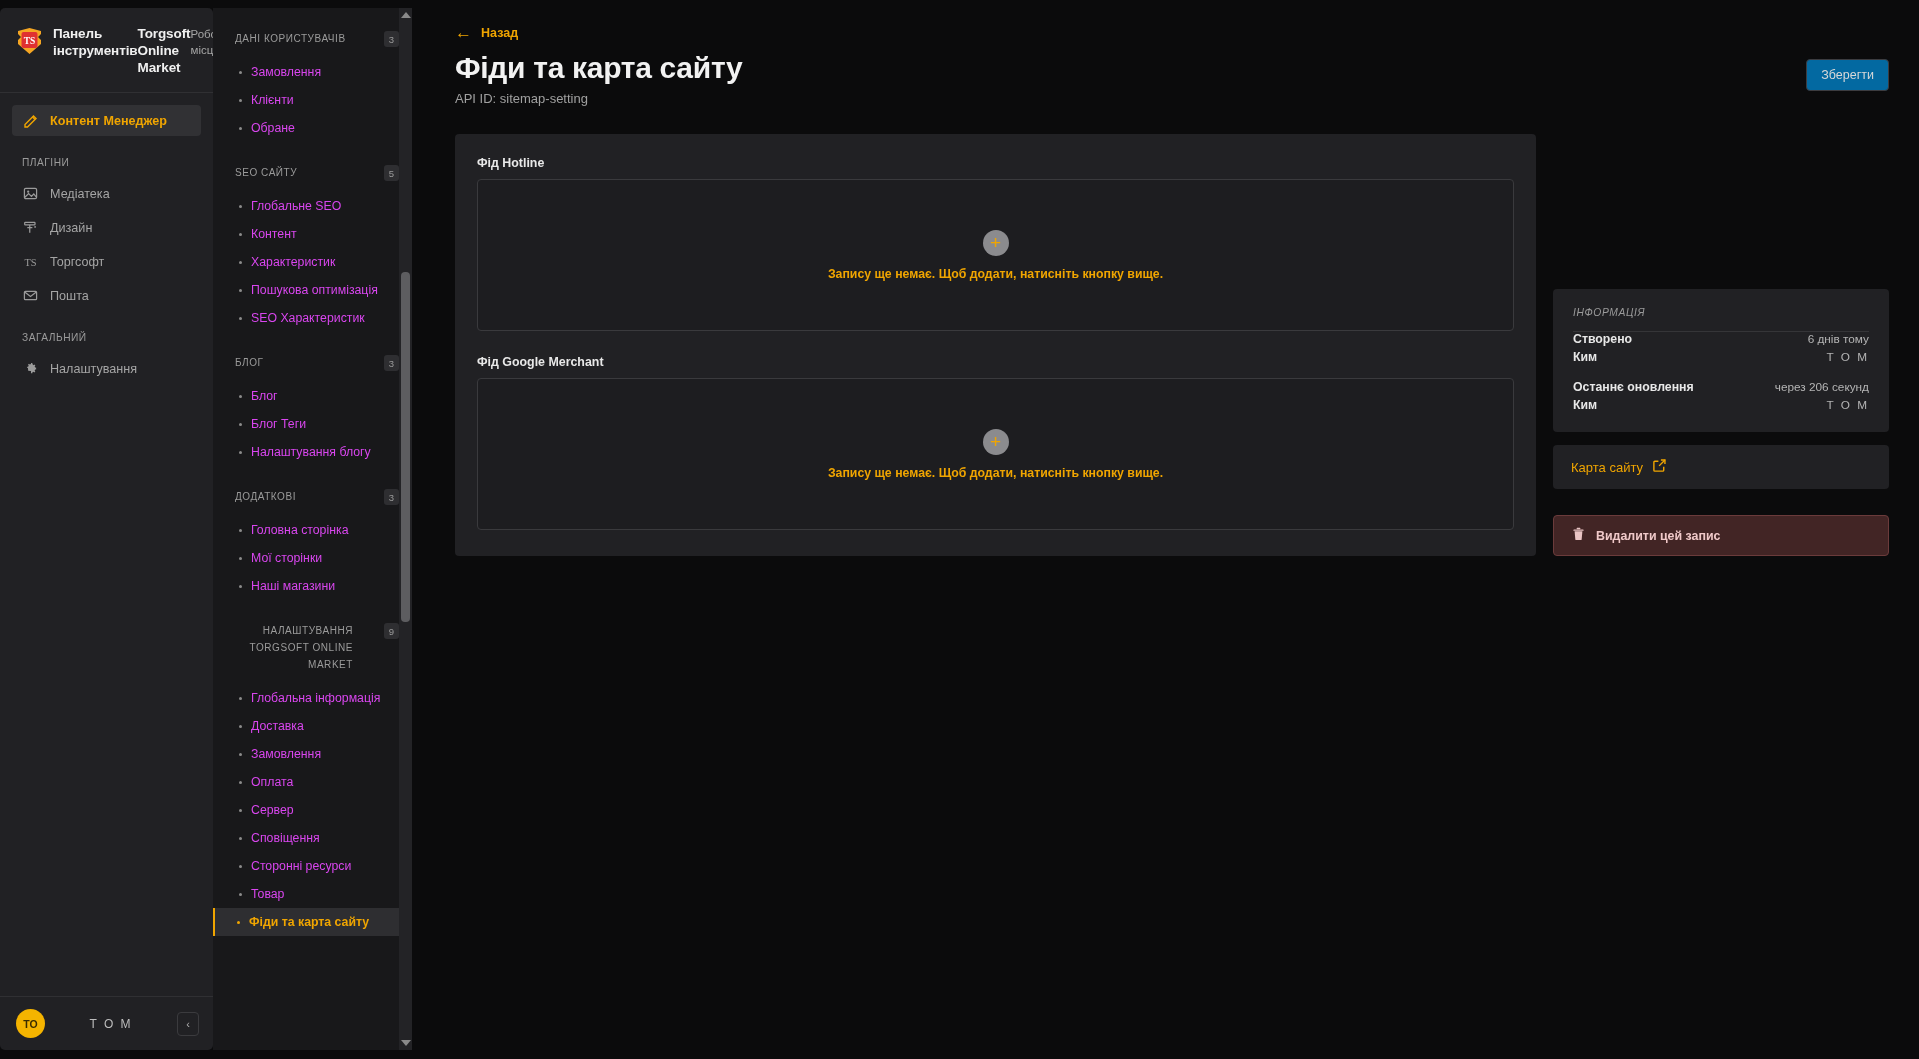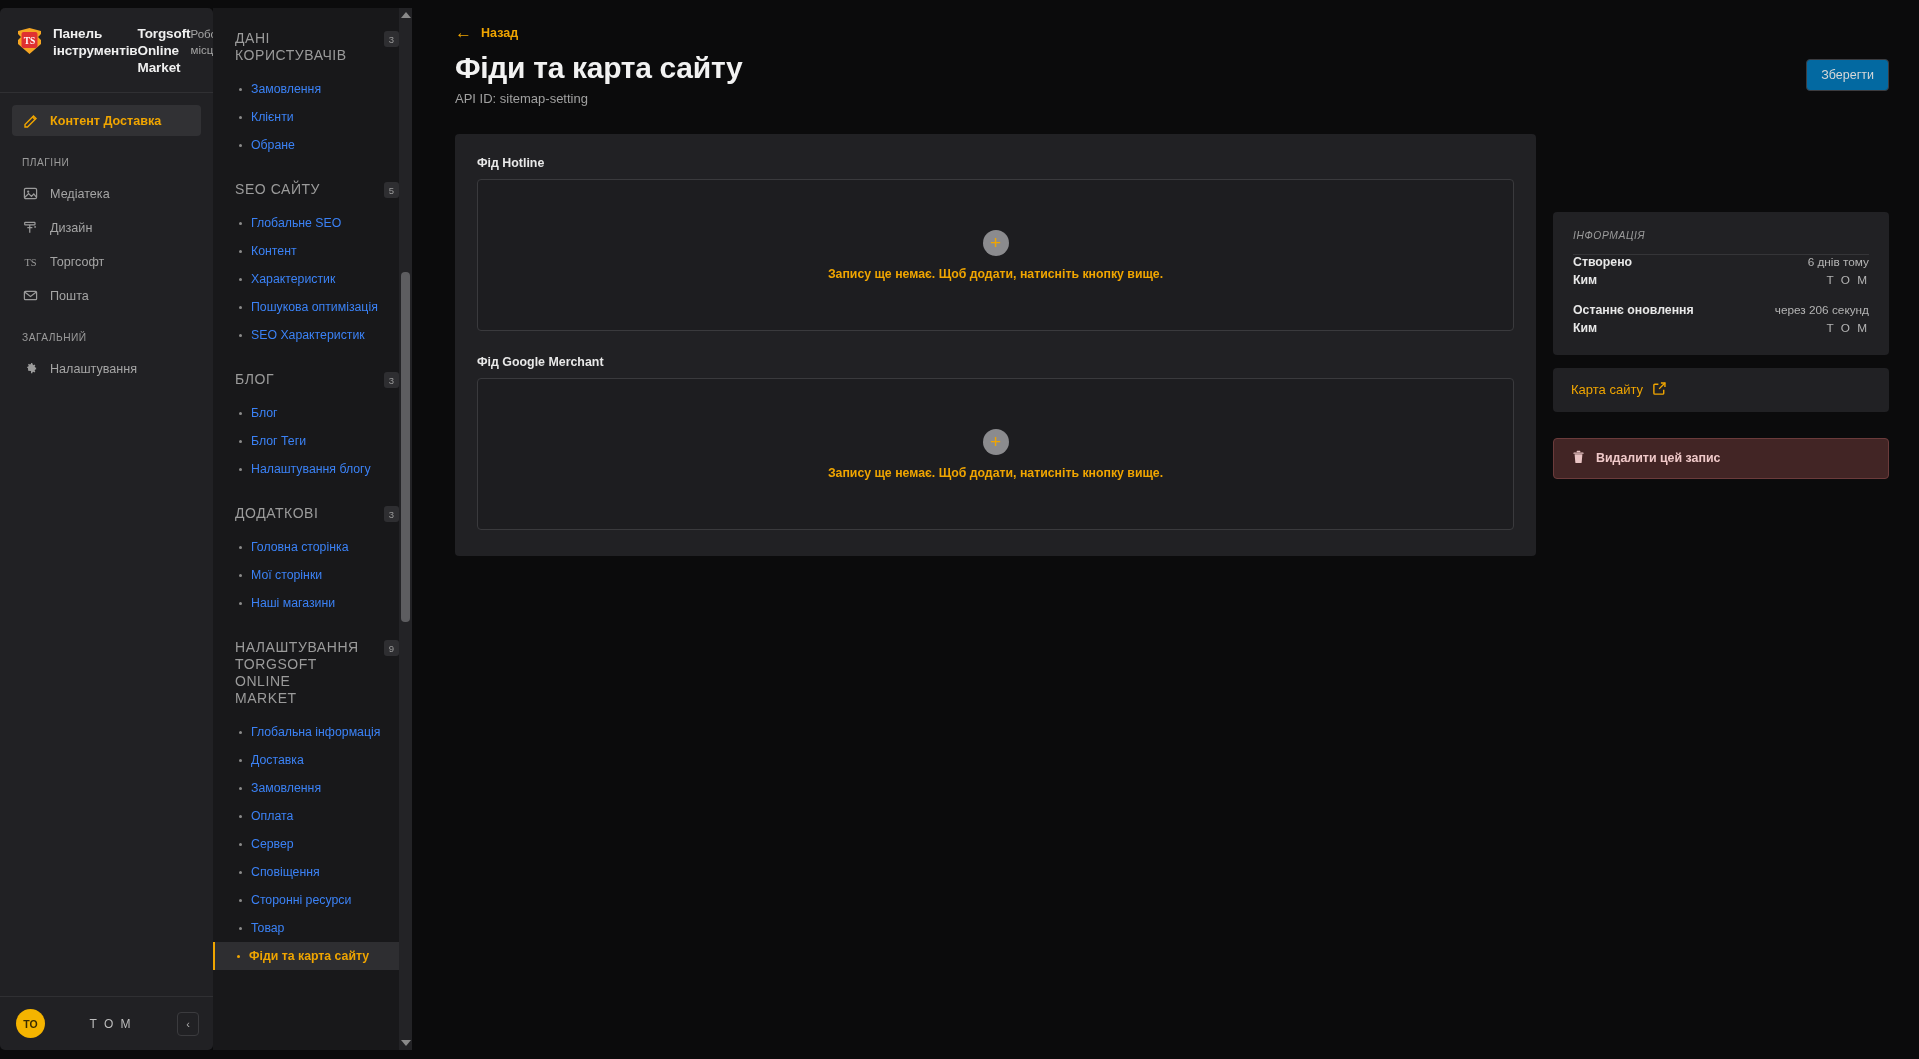--- a/index.html
+++ b/index.html
@@ -99,25 +99,26 @@
   .sec-section-head {
     display: flex;
     align-items: flex-start;
     justify-content: space-between;
     padding: 0 13px 0 22px;
     margin-bottom: 11px;
   }
   .sec-section-head.spaced { margin-top: 22px; }
   .sec-section-title {
     color: #9b9b9b;
-    font-size: 14px;
+    font-size: 10px;
     letter-spacing: 0.55px;
     text-transform: uppercase;
     line-height: 17px;
     max-width: 118px;
+    text-align: right;
   }
   .sec-badge {
     background: #2e2e31;
     color: #9b9b9b;
     font-size: 9.5px;
     border-radius: 3px;
     min-width: 15px;
     height: 16px;
     display: flex;
     align-items: center;
@@ -125,21 +126,21 @@
     padding: 0 4px;
     flex: none;
     margin-top: 1px;
   }
   .sec-link {
     display: flex;
     align-items: center;
     gap: 9px;
     height: 28px;
     padding-left: 24px;
-    color: #3b82f6;
+    color: #d946ef;
     font-size: 12.3px;
     cursor: pointer;
     border-left: 2px solid transparent;
   }
   .sec-link .dot {
     width: 3px; height: 3px; border-radius: 50%;
     background: #8b8b8b; flex: none;
   }
   .sec-link.active {
     background: #2e2e31;
@@ -251,21 +252,21 @@
     padding: 8px 14px;
     cursor: pointer;
     margin-top: 9px;
     font-family: inherit;
   }
 
   .content-row {
     display: flex;
     gap: 17px;
     margin-top: 28px;
-    align-items: center;
+    align-items: flex-end;
   }
   .content-card {
     flex: 1;
     background: #212124;
     border-radius: 4px;
     padding: 22px 22px 26px 22px;
   }
   .field-label {
     color: #e8e8e8;
     font-size: 12.4px;
@@ -375,21 +376,21 @@
     </div>
 
     <div class="nav-scroll">
       <div class="nav-item active">
         <span class="ic">
           <svg width="16" height="16" viewBox="0 0 16 16" fill="none" stroke="#f0a500" stroke-width="1.4">
             <path d="M2 11.5 L2 14 L4.5 14 L13 5.5 L10.5 3 Z"></path>
             <path d="M9.5 4 L12 6.5"></path>
           </svg>
         </span>
-        <span>Контент Доставка</span>
+        <span>Контент Менеджер</span>
       </div>
 
       <div class="nav-group-label">ПЛАГІНИ</div>
 
       <div class="nav-item">
         <span class="ic">
           <svg width="15" height="15" viewBox="0 0 16 16" fill="none" stroke="#9b9b9b" stroke-width="1.3">
             <rect x="1.5" y="2.5" width="13" height="11" rx="1.5"></rect>
             <circle cx="5.5" cy="6" r="1.2" fill="#9b9b9b" stroke="none"></circle>
             <path d="M2 12 L6 8 L9 11 L11.5 8.5 L14 11.5"></path>

